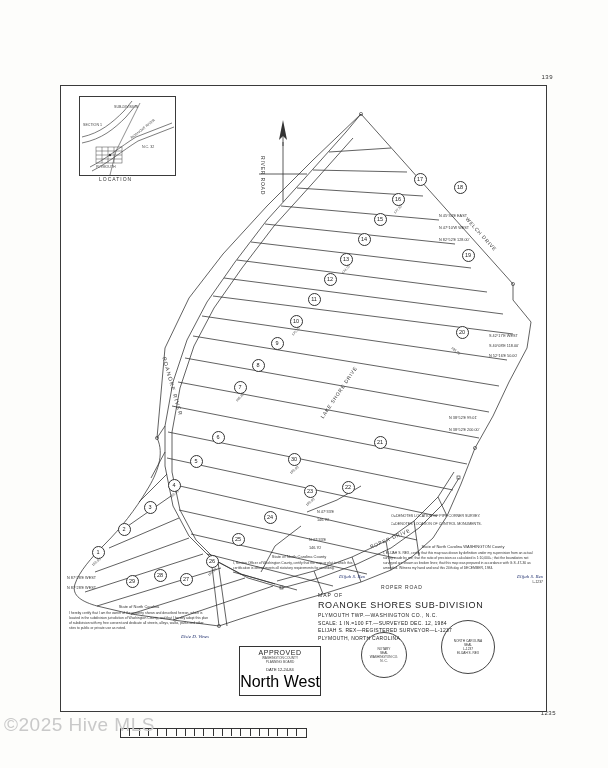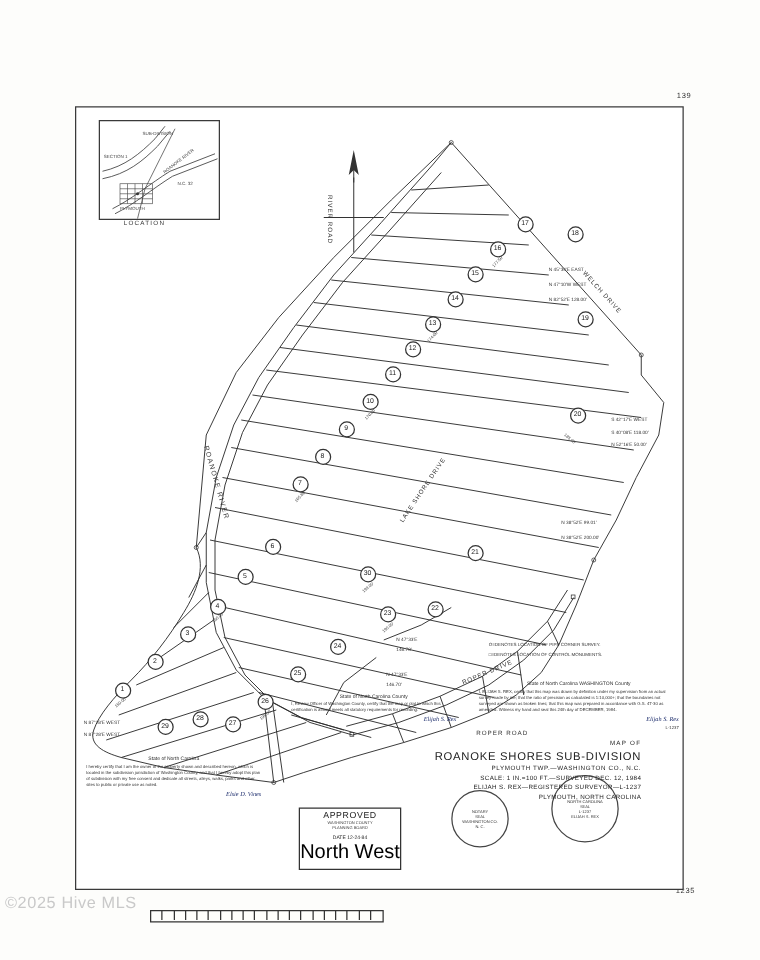--- a/index.html
+++ b/index.html
@@ -181,21 +181,21 @@
     line-height: 1.25;
     width: 100%;
   }
 
   
   .titleblock {
     position: absolute;
     left: 318px;
     top: 592px;
     width: 195px;
-    text-align: right;
+    text-align: left;
     color: #222;
   }
   .titleblock .t0 { font-size: 5px; letter-spacing: 1px; }
   .titleblock .t1 { font-size: 9px; letter-spacing: .6px; margin-top: 2px; }
   .titleblock .t2 { font-size: 5px; letter-spacing: .5px; margin-top: 2px; }
   .titleblock .t3 { font-size: 5px; letter-spacing: .3px; margin-top: 1.5px; }
 
   
   .scalebar {
     position: absolute;
@@ -215,21 +215,21 @@
     top: 6px;
     width: 1px; height: 8px;
     background: #333;
   }
 
   
   .watermark {
     position: absolute;
     left: 4px;
     top: 714px;
-    font-size: 13px;
+    font-size: 19px;
     color: #c9c9c9;
     letter-spacing: .5px;
     font-family: "Liberation Sans", sans-serif;
   }
 
   .legend-note {
     position: absolute;
     font-size: 3.6px;
     color: #333;
     line-height: 1.5;

